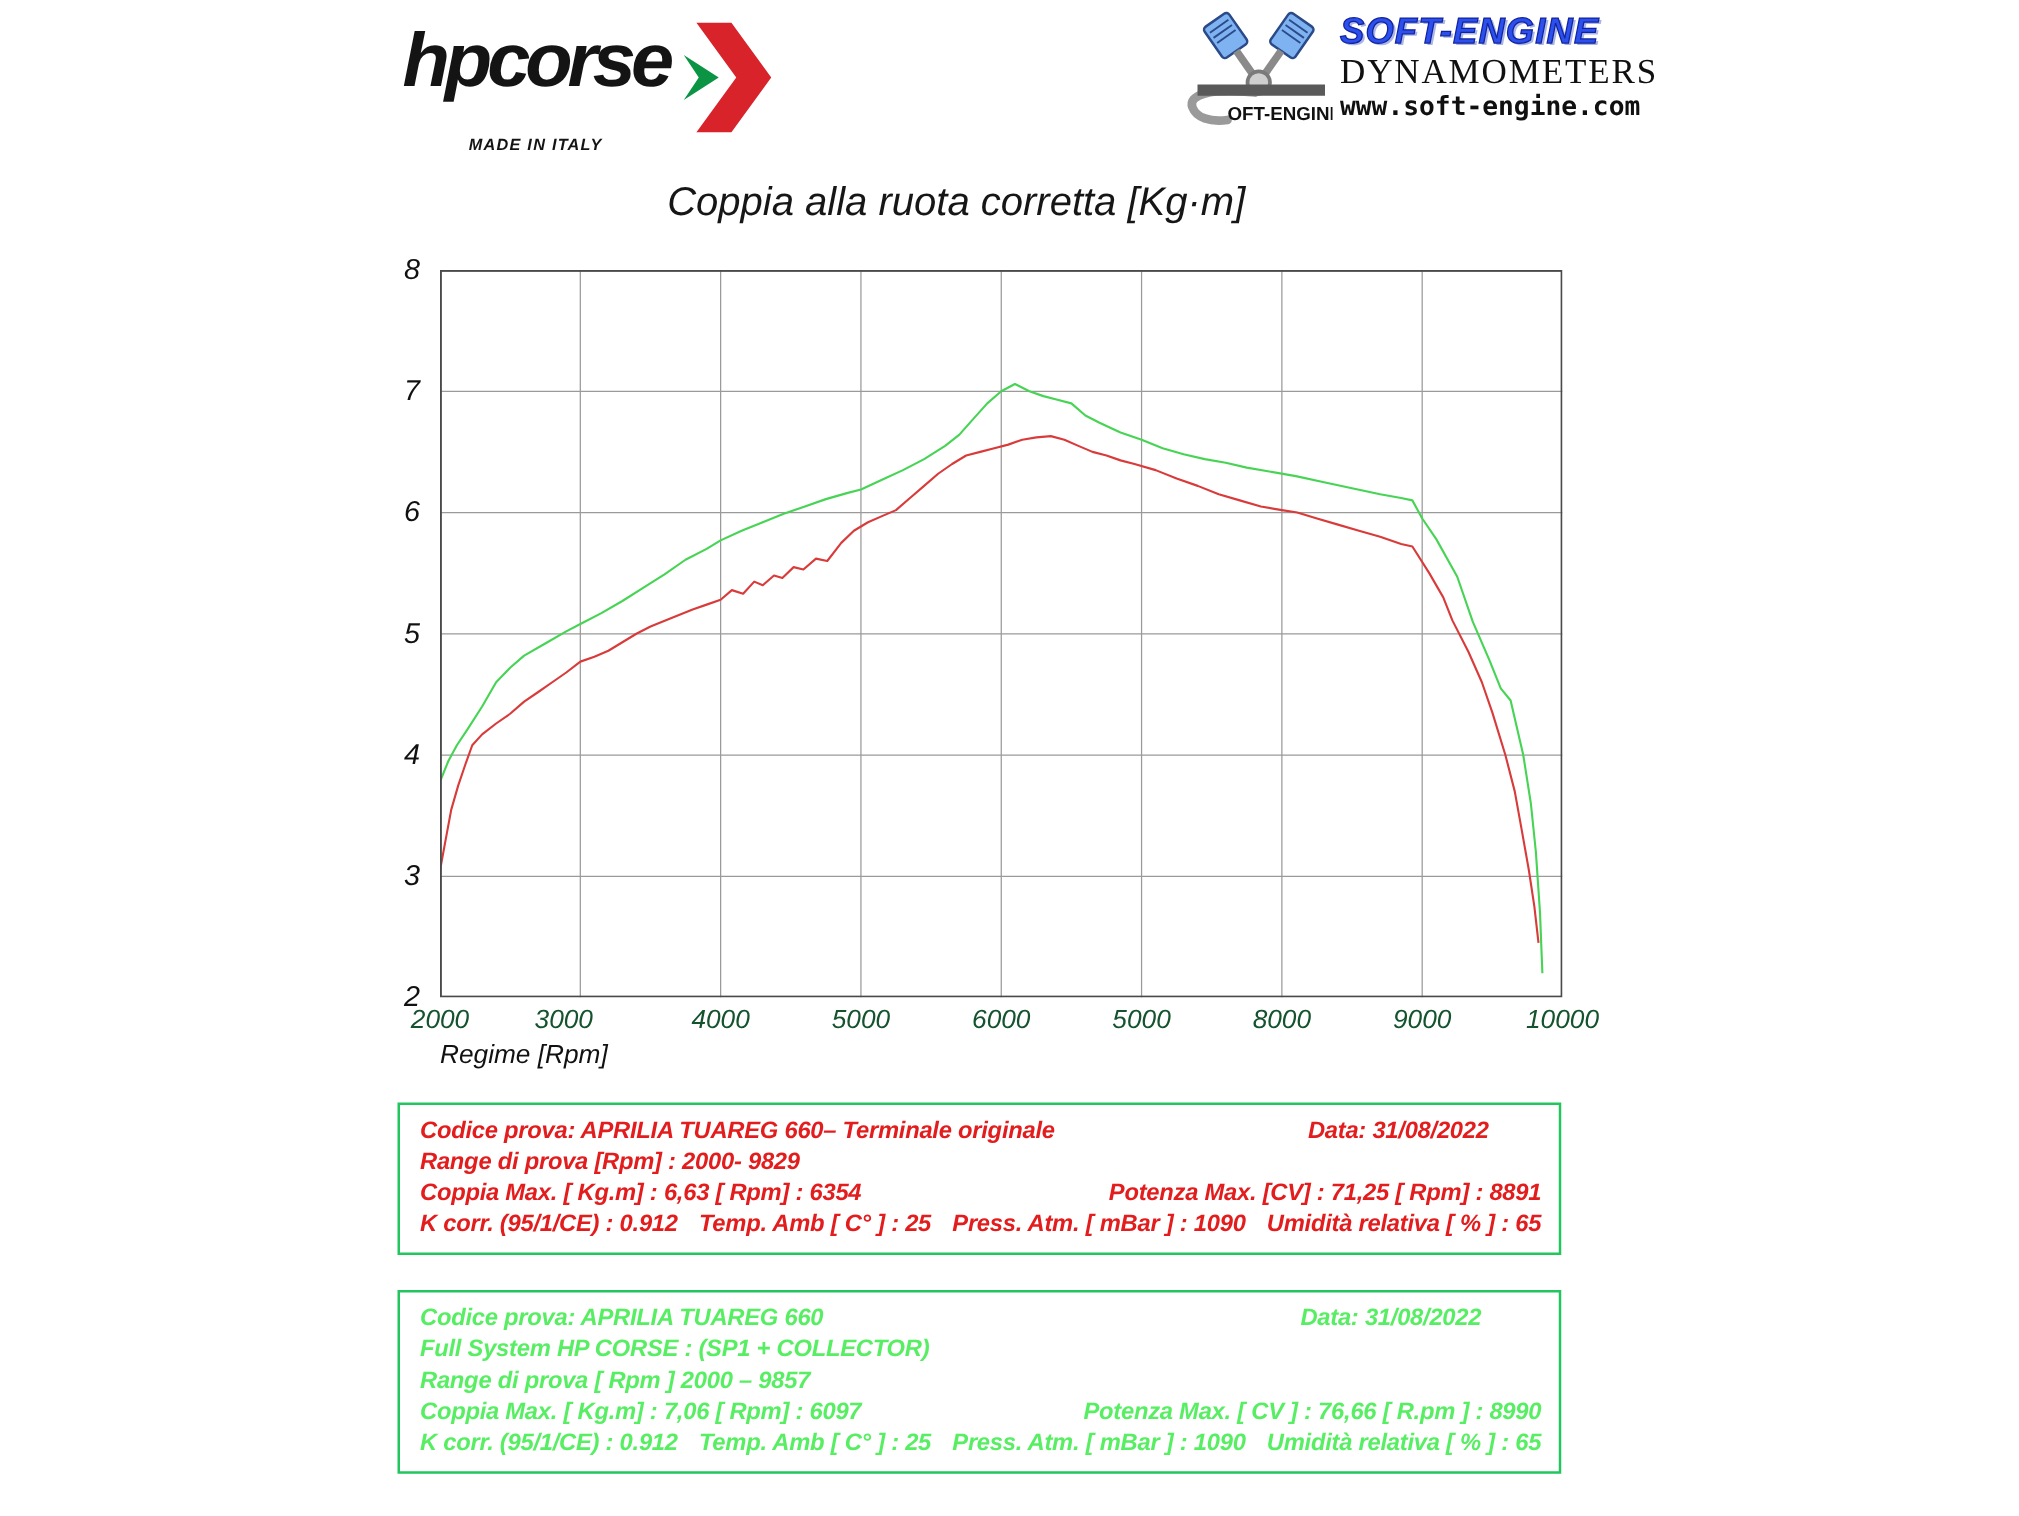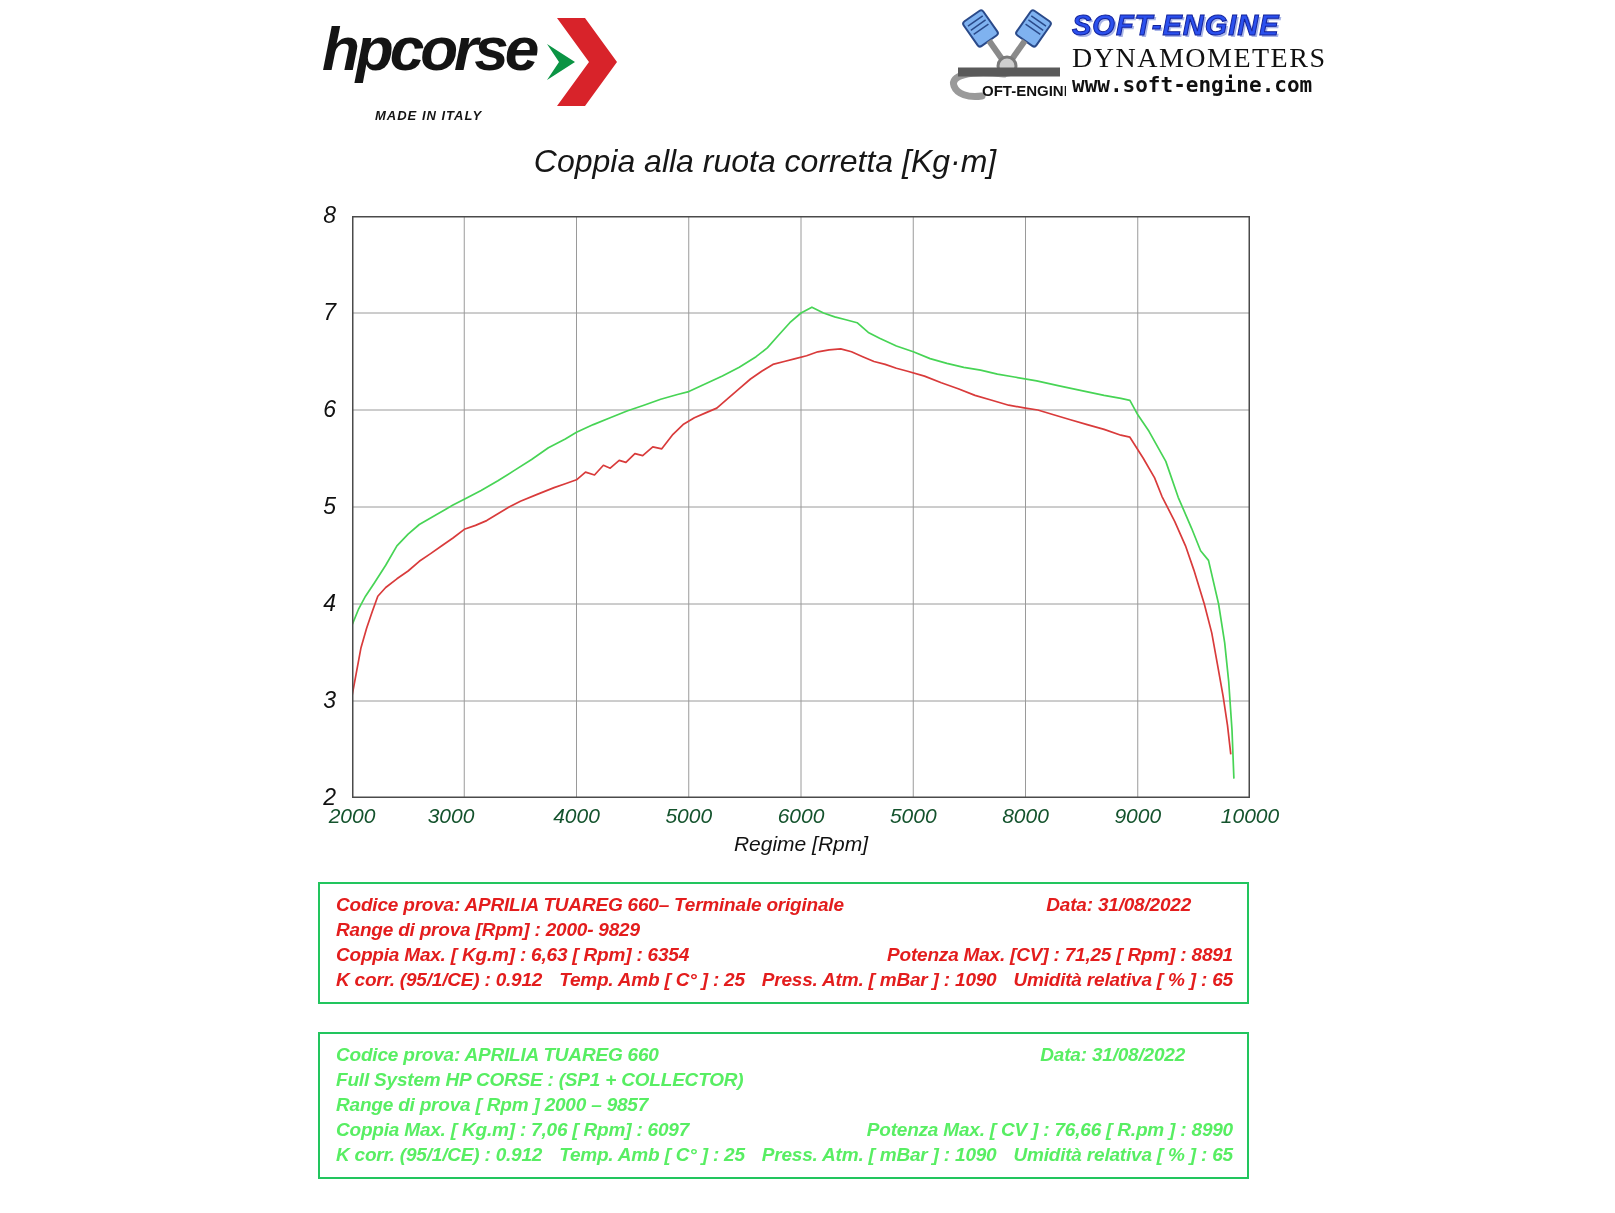--- a/index.html
+++ b/index.html
@@ -43,21 +43,21 @@
   #plot-svg{position:absolute;left:352px;top:216px;}
   .ytick{
     position:absolute;left:288px;width:48px;text-align:right;
     font-style:italic;font-size:23px;color:#111;
   }
   .xtick{
     position:absolute;top:804px;width:90px;text-align:center;
     font-style:italic;font-size:21px;color:#14532d;
   }
   .xaxis-title{
-    position:absolute;left:352px;top:832px;width:898px;text-align:center;
+    position:absolute;left:352px;top:832px;width:898px;
     font-style:italic;font-size:21px;color:#111;
   }
   
   .infobox{
     position:absolute;left:318px;width:931px;border:2px solid #22c55e;
     font-style:italic;font-weight:700;font-size:19px;line-height:25px;
     letter-spacing:-0.2px;padding:8px 14px 10px 16px;box-sizing:border-box;
   }
   .infobox .row{display:flex;}
   .infobox .row .l{flex:1 1 auto;}

